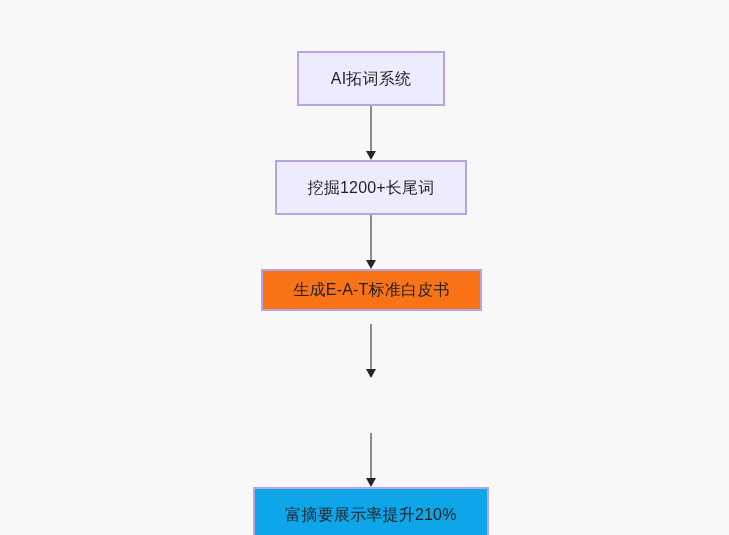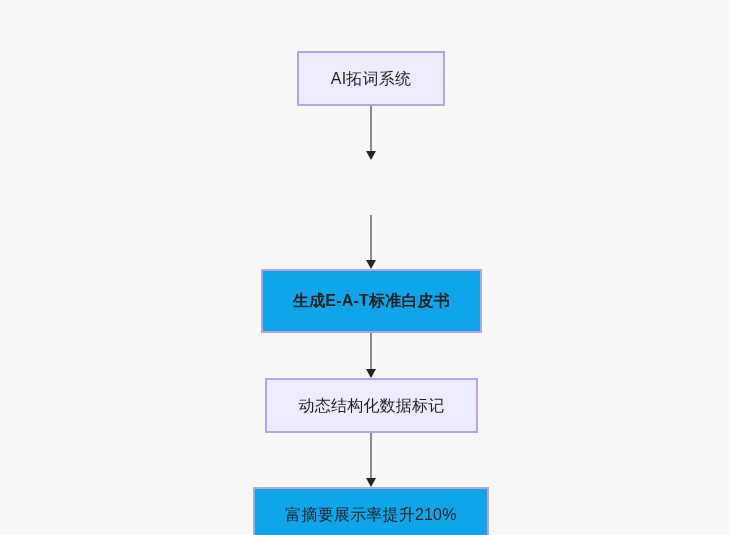--- a/index.html
+++ b/index.html
@@ -70,22 +70,22 @@
       <line class="edge-line" x1="12" y1="8" x2="12" y2="55"></line>
       <polygon class="edge-arrow" points="7,53 17,53 12,62"></polygon>
     </svg>
     <svg class="edge" width="24" height="70" viewBox="0 0 24 70" style="left: 359px; top: 389px;">
       <line class="edge-line" x1="12" y1="8" x2="12" y2="55"></line>
       <polygon class="edge-arrow" points="7,53 17,53 12,62"></polygon>
     </svg>
     <div class="node" style="left: 297px; top: 15px; width: 148px; height: 55px; background: rgb(236, 236, 254); border-color: rgb(185, 163, 227);">
       <span class="node-label" style="color: rgb(31, 32, 32);">AI拓词系统</span>
     </div>
-    <div class="node" style="left: 261px; top: 233px; width: 221px; height: 64px; background: #0ea5e9; border-color: rgb(185, 163, 227); font-weight: bold;">
+    <div class="node" style="left: 275px; top: 124px; width: 192px; height: 55px; background: rgb(236, 236, 254); border-color: rgb(185, 163, 227);">
+      <span class="node-label" style="color: rgb(31, 32, 32);">挖掘1200+长尾词</span>
+    </div>
+    <div class="node" style="left: 261px; top: 233px; width: 221px; height: 42px; background: #f97316; border-color: rgb(185, 163, 227);">
       <span class="node-label" style="color: rgb(31, 32, 32);">生成E-A-T标准白皮书</span>
-    </div>
-    <div class="node" style="left: 265px; top: 342px; width: 213px; height: 55px; background: rgb(236, 236, 254); border-color: rgb(185, 163, 227);">
-      <span class="node-label" style="color: rgb(31, 32, 32);">动态结构化数据标记</span>
     </div>
     <div class="node" style="left: 253px; top: 451px; width: 236px; height: 55px; background: #0ea5e9; border-color: rgb(185, 163, 227);">
       <span class="node-label" style="color: rgb(31, 32, 32);">富摘要展示率提升210%</span>
     </div>
   </div>
 
 </body></html>

